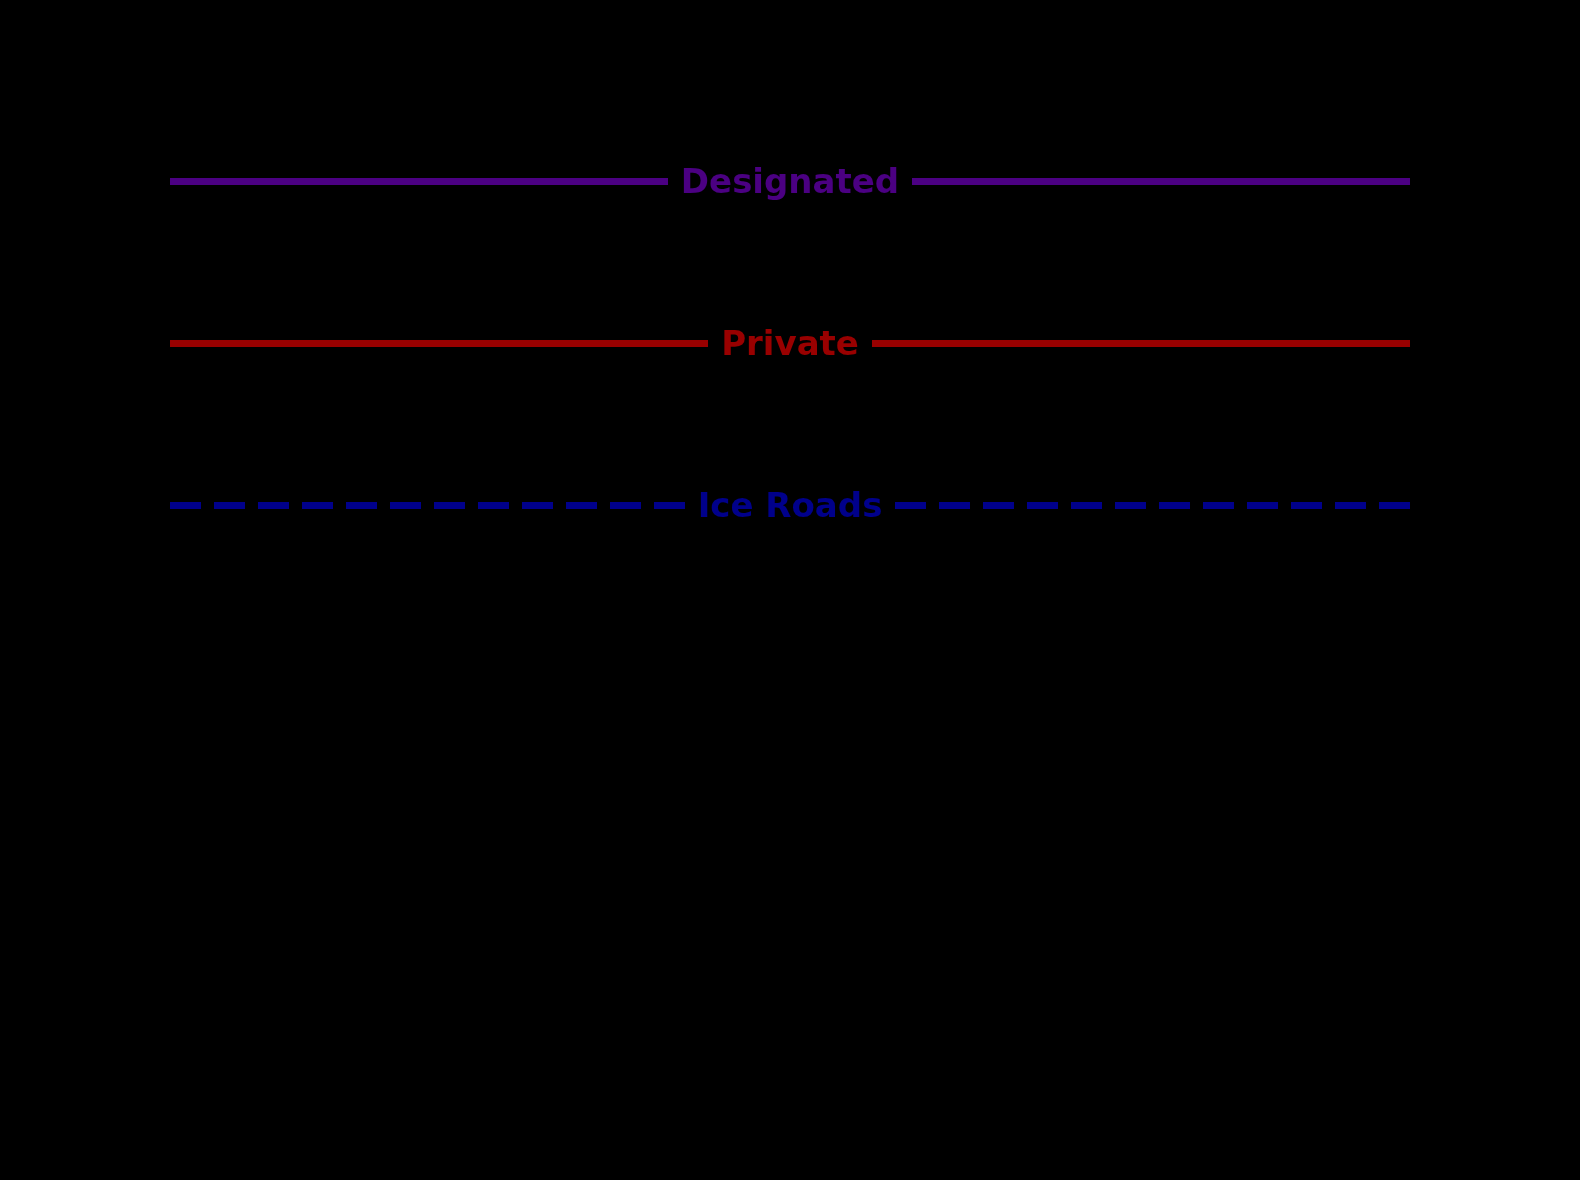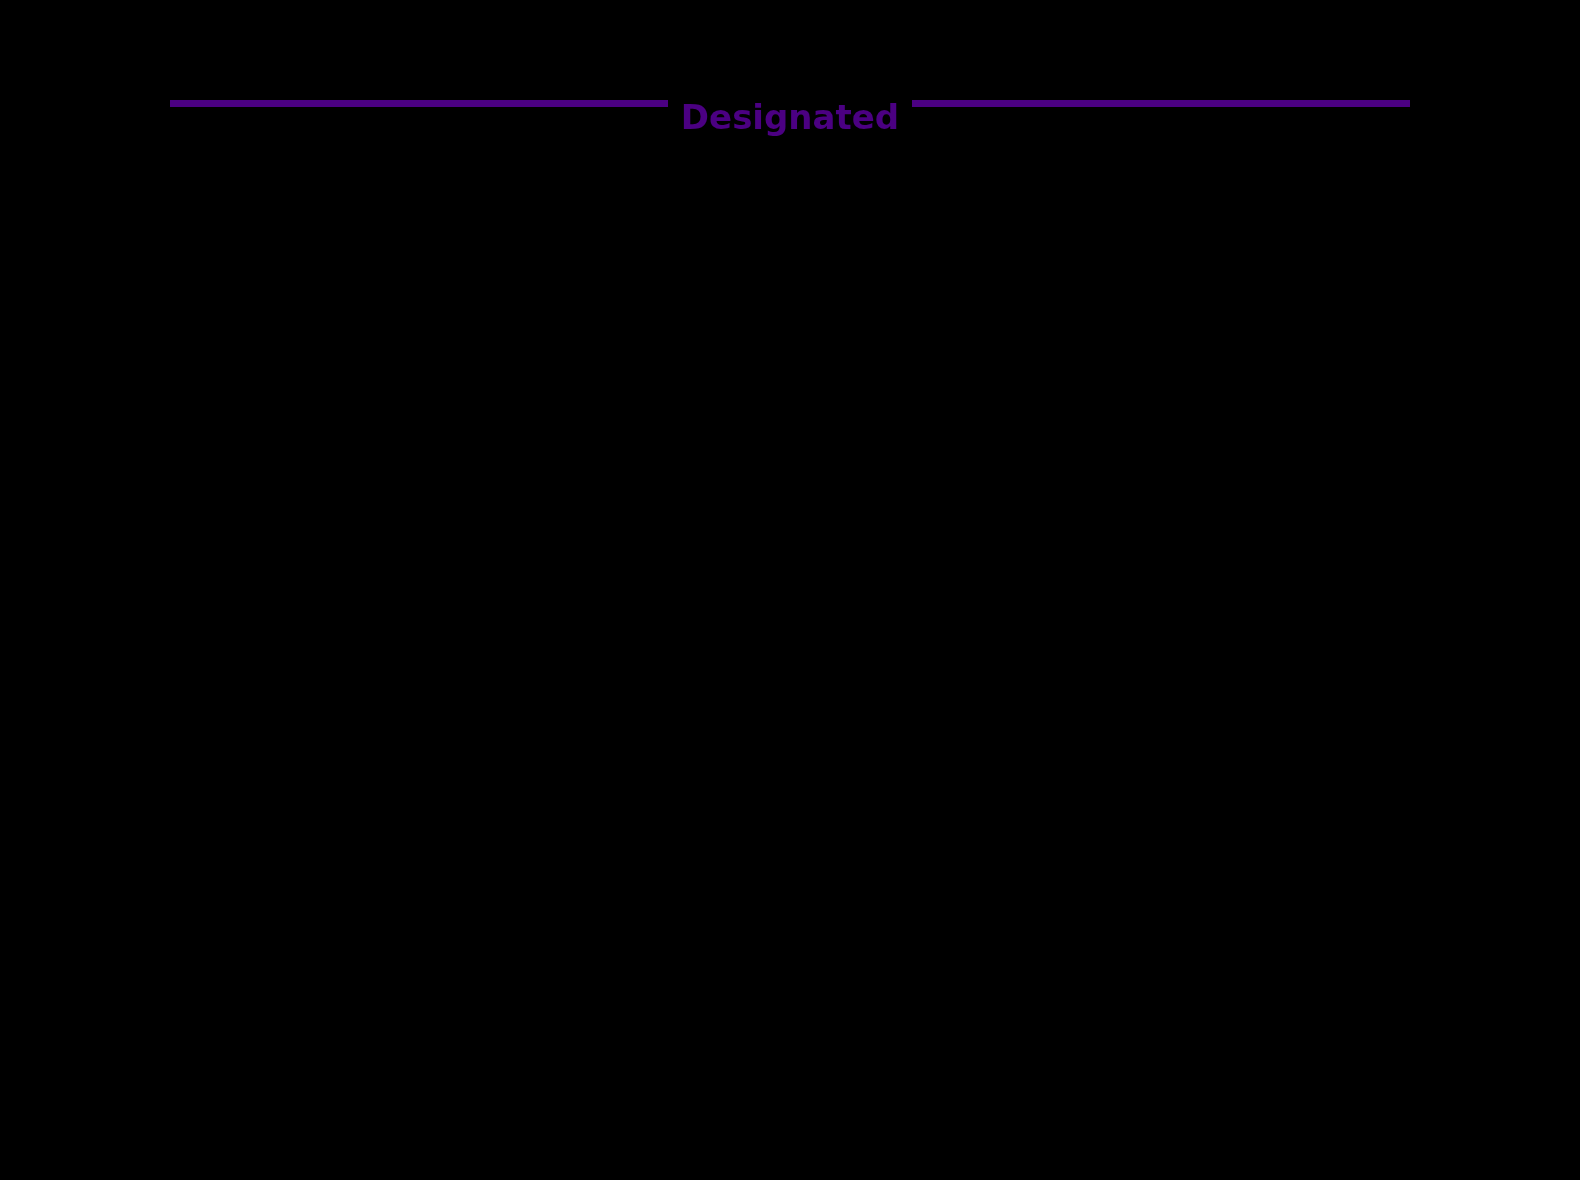--- a/index.html
+++ b/index.html
@@ -17,20 +17,21 @@
   }
   .legend {
     position: absolute;
     top: 100px;
     left: 0;
     width: 100%;
   }
   .legend-row {
     height: 162px;
     display: flex;
+    align-items: center;
     padding: 0 170px;
     box-sizing: border-box;
   }
   .line {
     flex: 1 1 auto;
     height: 7px;
   }
   .label {
     flex: 0 0 auto;
     font-weight: bold;
@@ -46,18 +47,28 @@
 <div class="canvas">
   <div class="legend">
 
     <div class="legend-row">
       <span class="line" style="background: rgb(75, 0, 130);"></span>
       <span class="label" style="color: rgb(75, 0, 130);">Designated</span>
       <span class="line" style="background: rgb(75, 0, 130);"></span>
     </div>
 
 
+    <div class="legend-row">
+      <span class="line" style="background: rgb(153, 0, 0);"></span>
+      <span class="label" style="color: rgb(153, 0, 0);">Private</span>
+      <span class="line" style="background: rgb(153, 0, 0);"></span>
+    </div>
 
 
+    <div class="legend-row">
+      <span class="line" style="background: repeating-linear-gradient(to right, rgb(0, 0, 139) 0px, rgb(0, 0, 139) 31px, transparent 31px, transparent 44px);"></span>
+      <span class="label" style="color: rgb(0, 0, 139);">Ice Roads</span>
+      <span class="line" style="background: repeating-linear-gradient(to right, rgb(0, 0, 139) 0px, rgb(0, 0, 139) 31px, transparent 31px, transparent 44px);"></span>
+    </div>
 
 
   </div>
 </div>
 
 </body></html>

